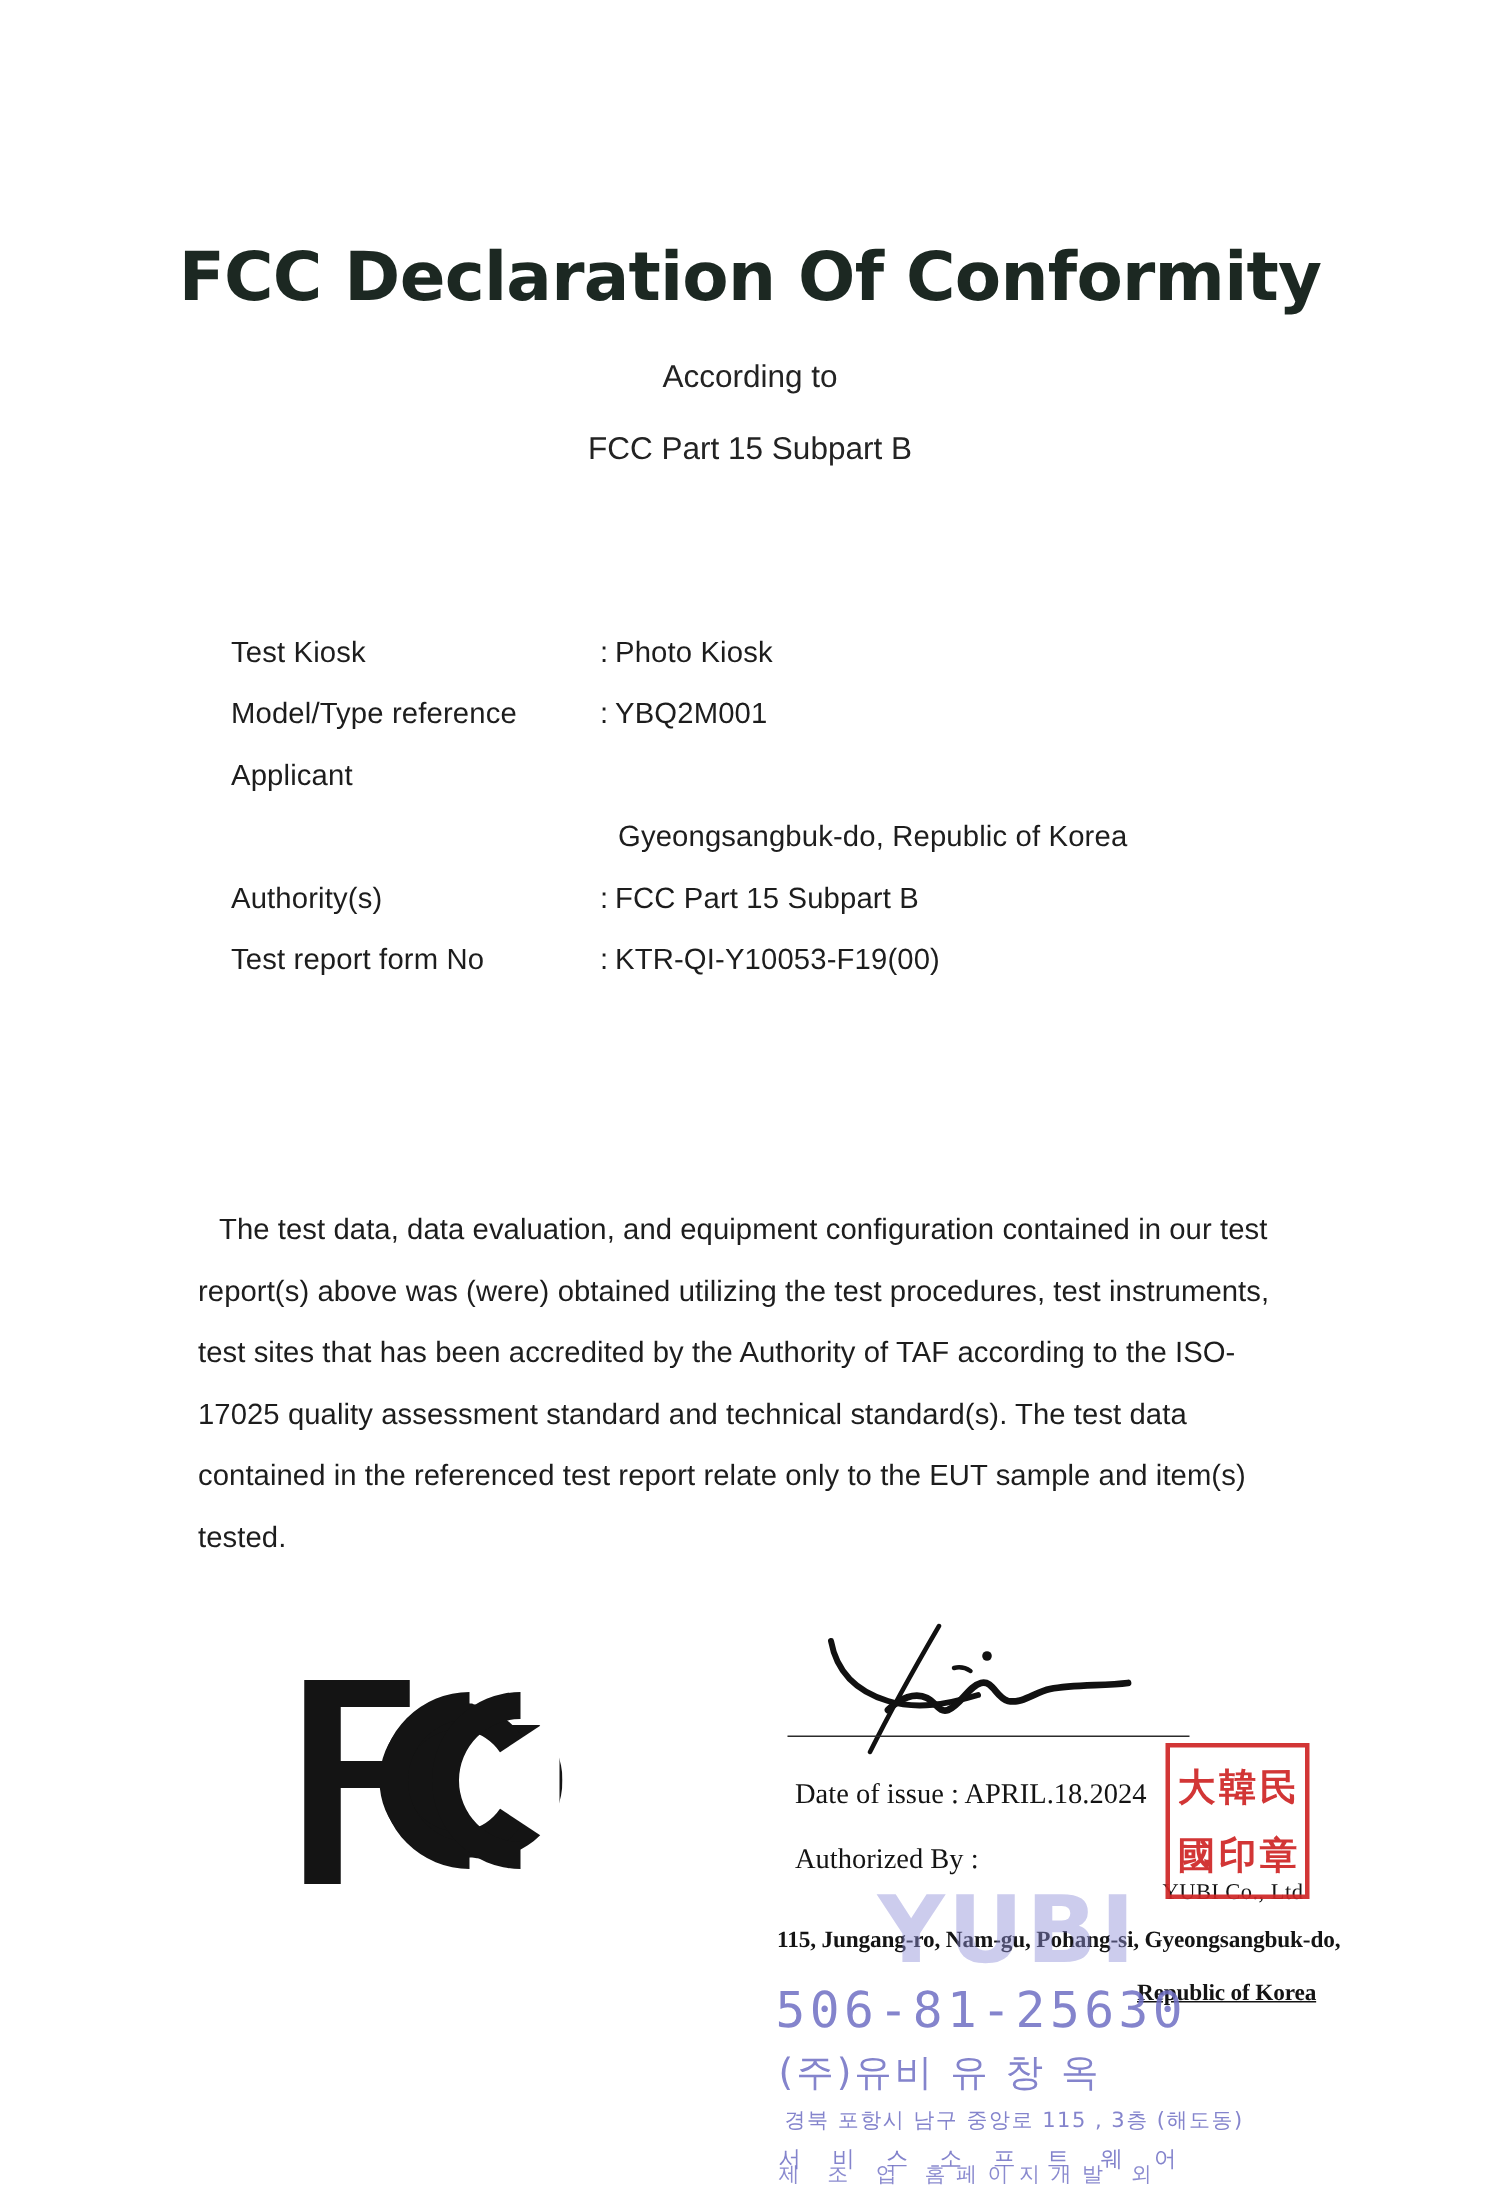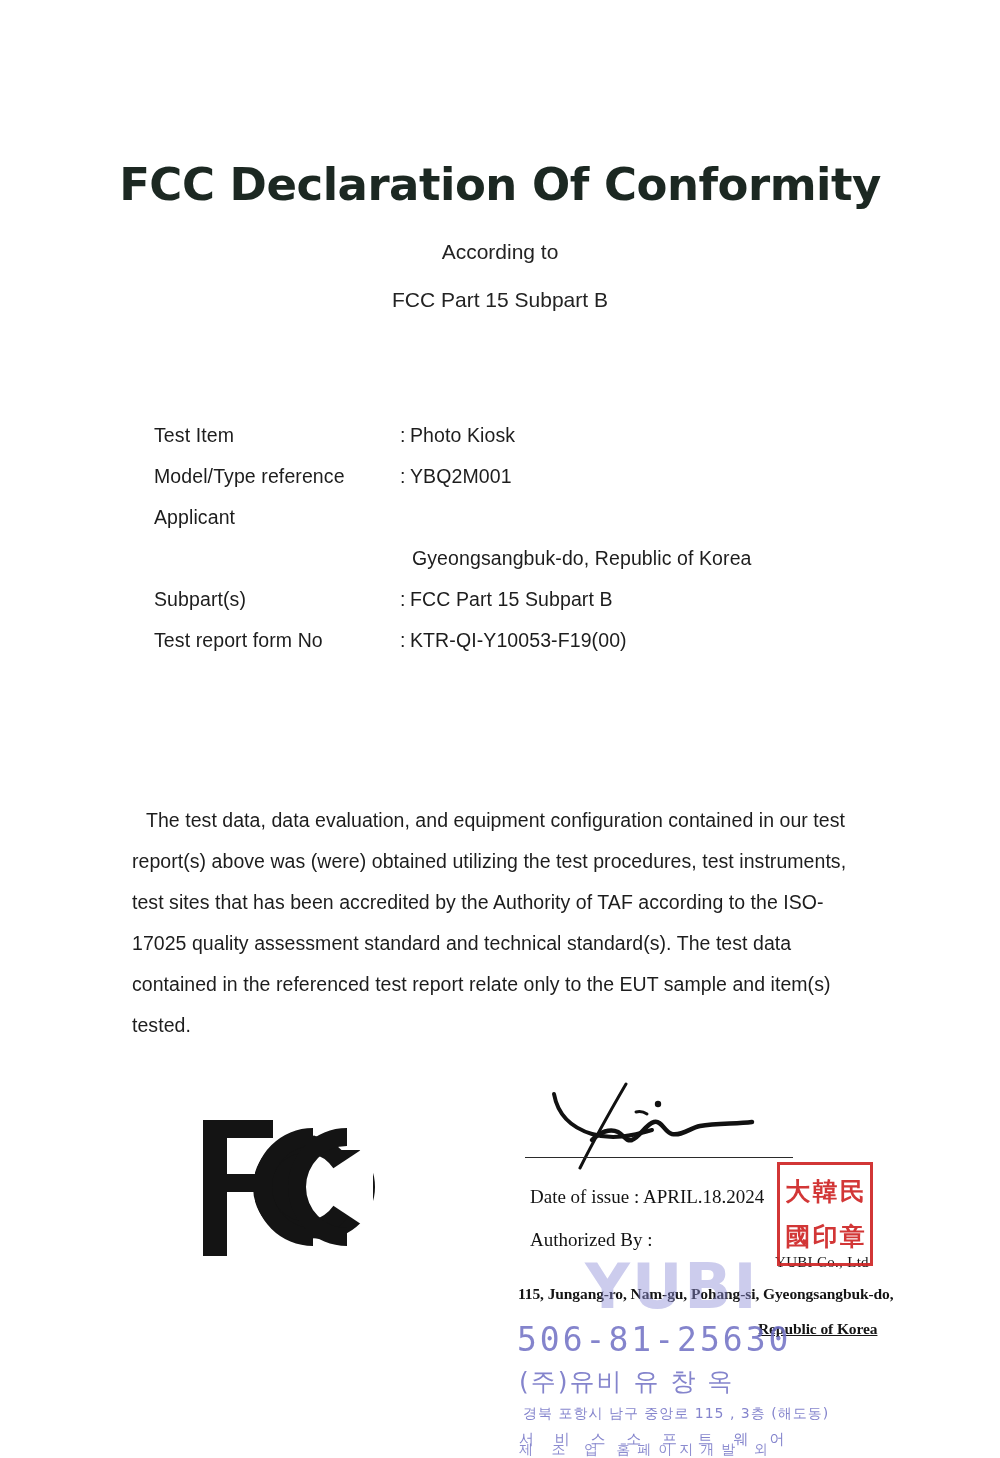--- a/index.html
+++ b/index.html
@@ -272,41 +272,41 @@
 
 <div id="page">
 
   <div id="title">FCC Declaration Of Conformity</div>
   <div id="according-to">According to</div>
   <div id="standard-line">FCC Part 15 Subpart B</div>
 
   <div id="info-table">
 
     <div class="info-row">
-      <div class="info-label">Test Item</div>
+      <div class="info-label">Test Kiosk</div>
       <div class="info-value"><span class="colon">:</span><span>Photo Kiosk</span></div>
     </div>
 
     <div class="info-row">
       <div class="info-label">Model/Type reference</div>
       <div class="info-value"><span class="colon">:</span><span>YBQ2M001</span></div>
     </div>
 
     <div class="info-row">
       <div class="info-label">Applicant</div>
     </div>
 
 
     <div class="info-row continuation">
       <div class="info-label"></div>
       <div class="info-value indented">Gyeongsangbuk-do, Republic of Korea</div>
     </div>
 
     <div class="info-row">
-      <div class="info-label">Subpart(s)</div>
+      <div class="info-label">Authority(s)</div>
       <div class="info-value"><span class="colon">:</span><span>FCC Part 15 Subpart B</span></div>
     </div>
 
     <div class="info-row">
       <div class="info-label">Test report form No</div>
       <div class="info-value"><span class="colon">:</span><span>KTR-QI-Y10053-F19(00)</span></div>
     </div>
 
   </div>
 

